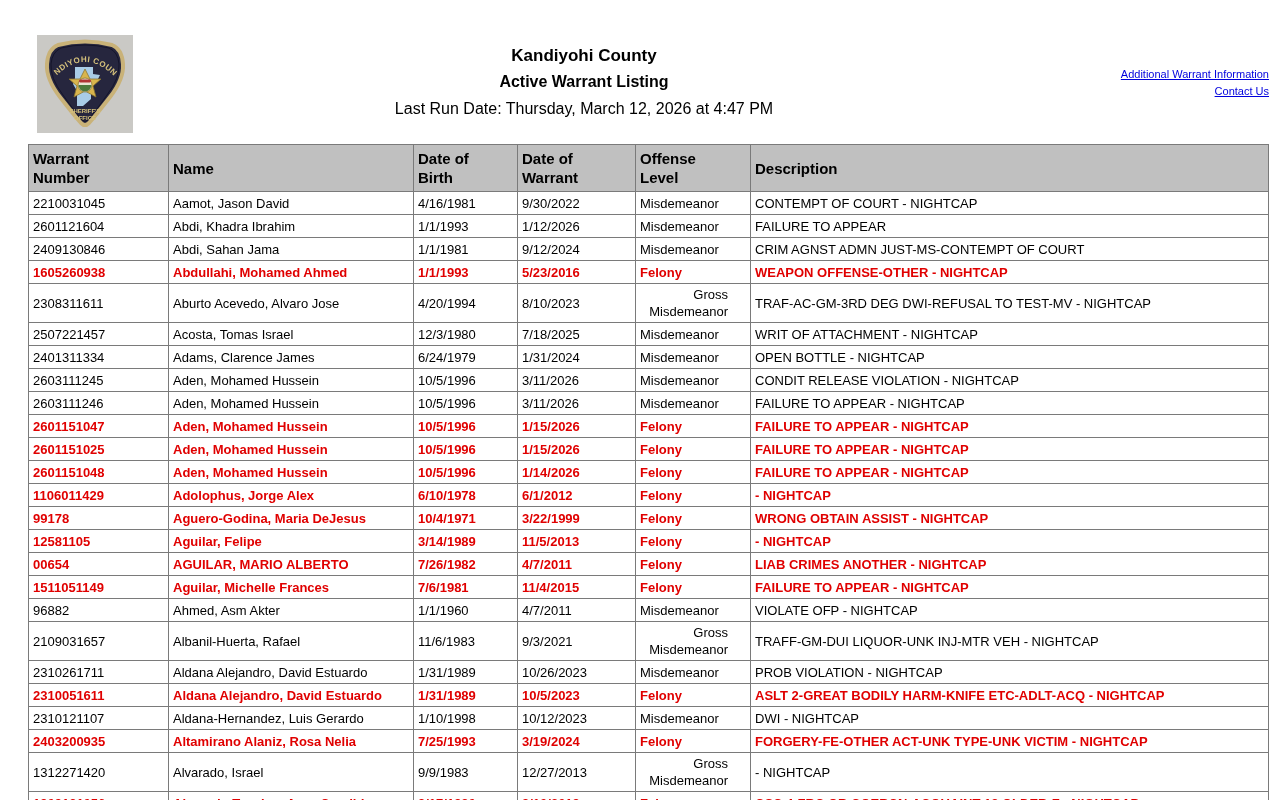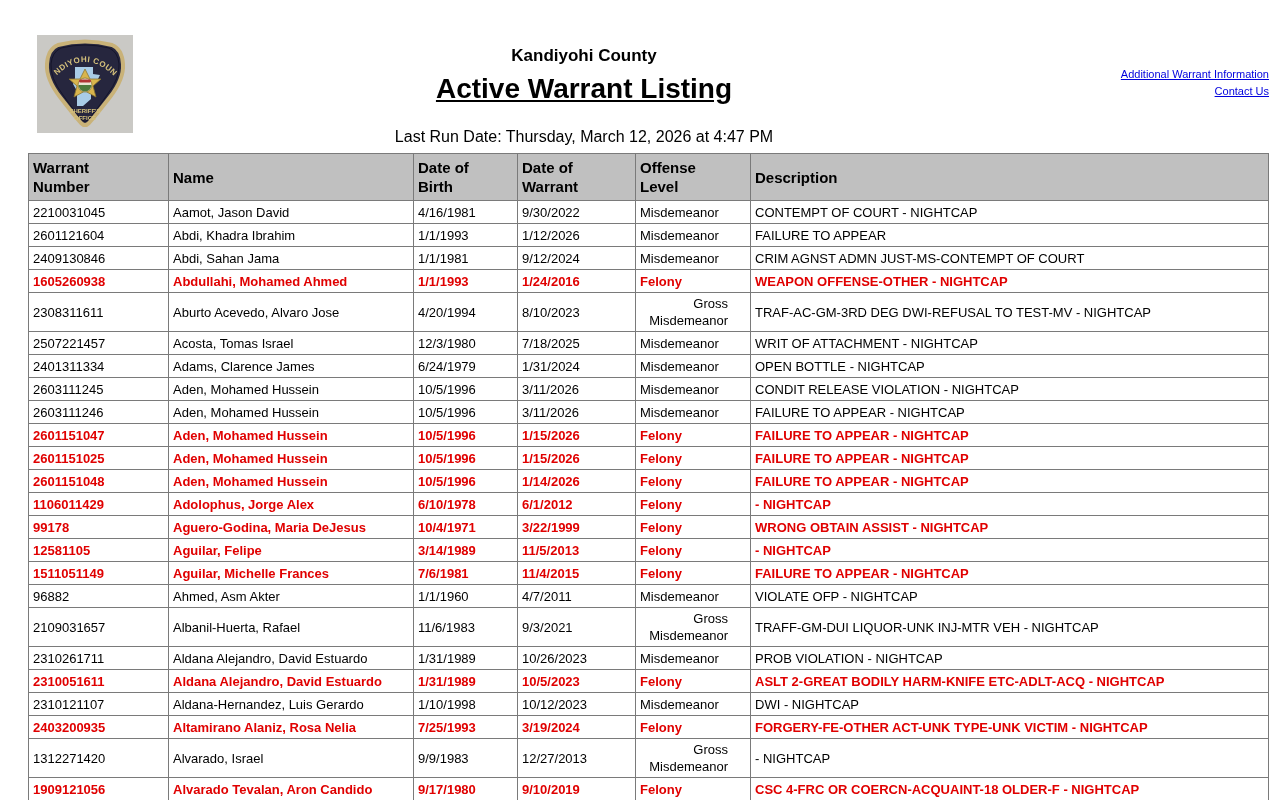--- a/index.html
+++ b/index.html
@@ -11,21 +11,21 @@
   *{box-sizing:border-box;}
   html,body{margin:0;padding:0;}
   body{
     width:1280px;height:800px;overflow:hidden;background:#ffffff;
     font-family:"Liberation Sans",sans-serif;color:#000;
   }
   .header{display:flex;align-items:flex-start;}
   .logo-wrap{width:140px;padding:35px 0 0 37px;flex:0 0 auto;}
   .title-wrap{flex:1;text-align:center;padding-top:46px;}
   .title-line1{font-size:17px;font-weight:bold;margin:0 0 7px 0;}
-  .title-line2{font-size:28px;font-weight:bold;margin:0 0 23px 0;text-decoration:underline;}
+  .title-line2{font-size:16px;font-weight:bold;margin:0 0 9px 0;}
   .last-run{font-size:16px;margin:0;}
   .links-wrap{width:252px;flex:0 0 auto;padding:66px 11px 0 0;text-align:right;font-size:11px;line-height:17px;}
   .links-wrap a{color:var(--link);text-decoration:underline;display:block;}
   table.warrants{
     margin:7px 0 0 28px;
     width:1240px;
     border-collapse:collapse;
     table-layout:fixed;
   }
   table.warrants th, table.warrants td{
@@ -131,21 +131,21 @@
         <td class="cell-name"><span>Abdi, Sahan Jama</span></td>
         <td class="cell-dob"><span>1/1/1981</span></td>
         <td class="cell-warrant-date"><span>9/12/2024</span></td>
         <td class="cell-offense"><span>Misdemeanor</span></td>
         <td class="cell-description"><span>CRIM AGNST ADMN JUST-MS-CONTEMPT OF COURT</span></td>
       </tr>
       <tr class="felony">
         <td class="cell-warrant"><span>1605260938</span></td>
         <td class="cell-name"><span>Abdullahi, Mohamed Ahmed</span></td>
         <td class="cell-dob"><span>1/1/1993</span></td>
-        <td class="cell-warrant-date"><span>1/24/2016</span></td>
+        <td class="cell-warrant-date"><span>5/23/2016</span></td>
         <td class="cell-offense"><span>Felony</span></td>
         <td class="cell-description"><span>WEAPON OFFENSE-OTHER - NIGHTCAP</span></td>
       </tr>
       <tr>
         <td class="cell-warrant"><span>2308311611</span></td>
         <td class="cell-name"><span>Aburto Acevedo, Alvaro Jose</span></td>
         <td class="cell-dob"><span>4/20/1994</span></td>
         <td class="cell-warrant-date"><span>8/10/2023</span></td>
         <td class="cell-offense"><span>Gross Misdemeanor</span></td>
         <td class="cell-description"><span>TRAF-AC-GM-3RD DEG DWI-REFUSAL TO TEST-MV - NIGHTCAP</span></td>
@@ -224,20 +224,28 @@
       </tr>
       <tr class="felony">
         <td class="cell-warrant"><span>12581105</span></td>
         <td class="cell-name"><span>Aguilar, Felipe</span></td>
         <td class="cell-dob"><span>3/14/1989</span></td>
         <td class="cell-warrant-date"><span>11/5/2013</span></td>
         <td class="cell-offense"><span>Felony</span></td>
         <td class="cell-description"><span>- NIGHTCAP</span></td>
       </tr>
       <tr class="felony">
+        <td class="cell-warrant"><span>00654</span></td>
+        <td class="cell-name"><span>AGUILAR, MARIO ALBERTO</span></td>
+        <td class="cell-dob"><span>7/26/1982</span></td>
+        <td class="cell-warrant-date"><span>4/7/2011</span></td>
+        <td class="cell-offense"><span>Felony</span></td>
+        <td class="cell-description"><span>LIAB CRIMES ANOTHER - NIGHTCAP</span></td>
+      </tr>
+      <tr class="felony">
         <td class="cell-warrant"><span>1511051149</span></td>
         <td class="cell-name"><span>Aguilar, Michelle Frances</span></td>
         <td class="cell-dob"><span>7/6/1981</span></td>
         <td class="cell-warrant-date"><span>11/4/2015</span></td>
         <td class="cell-offense"><span>Felony</span></td>
         <td class="cell-description"><span>FAILURE TO APPEAR - NIGHTCAP</span></td>
       </tr>
       <tr>
         <td class="cell-warrant"><span>96882</span></td>
         <td class="cell-name"><span>Ahmed, Asm Akter</span></td>

